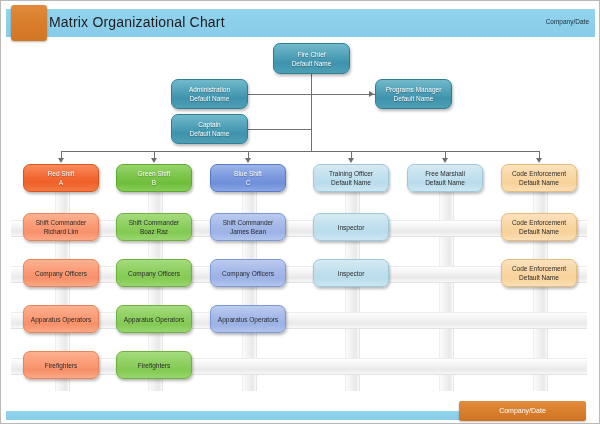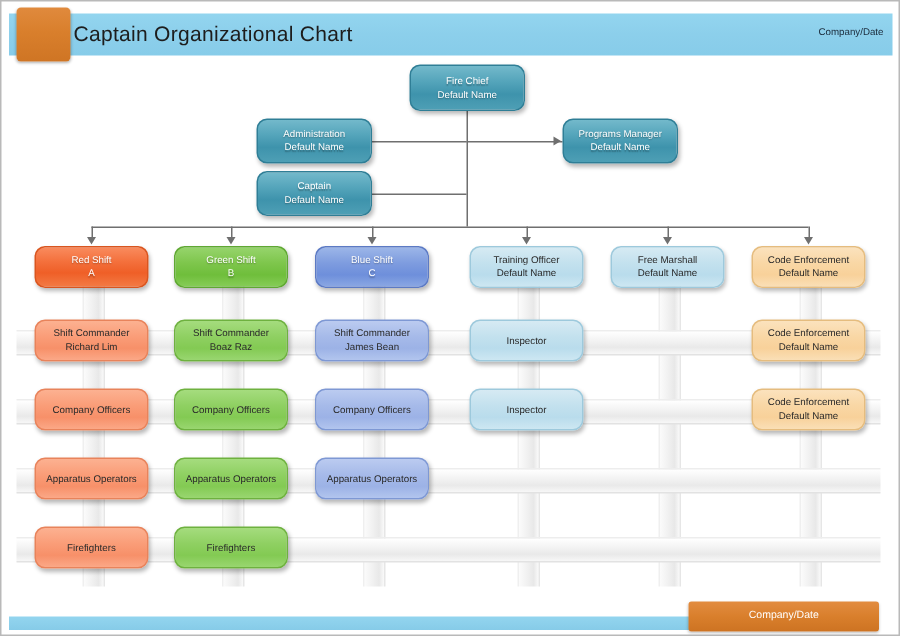--- a/index.html
+++ b/index.html
@@ -162,21 +162,21 @@
   }
   .c-peach .lbl{color:#2a2a2a;}
 </style>
 </head>
 <body>
 
 <div id="page">
 
   <div class="header-bar"></div>
   <div class="header-square"></div>
-  <div class="header-title">Captain Organizational Chart</div>
+  <div class="header-title">Matrix Organizational Chart</div>
   <div class="header-company">Company/Date</div>
 
   <div id="bands">
       <div class="band-v" style="left: 53.5px; top: 189px; height: 201px;"></div>
       <div class="band-v" style="left: 146.5px; top: 189px; height: 201px;"></div>
       <div class="band-v" style="left: 240.5px; top: 189px; height: 201px;"></div>
       <div class="band-v" style="left: 343.5px; top: 189px; height: 201px;"></div>
       <div class="band-v" style="left: 437.5px; top: 189px; height: 201px;"></div>
       <div class="band-v" style="left: 531.5px; top: 189px; height: 201px;"></div>
       <div class="band-h" style="left: 10px; top: 219px; width: 576px;"></div>

